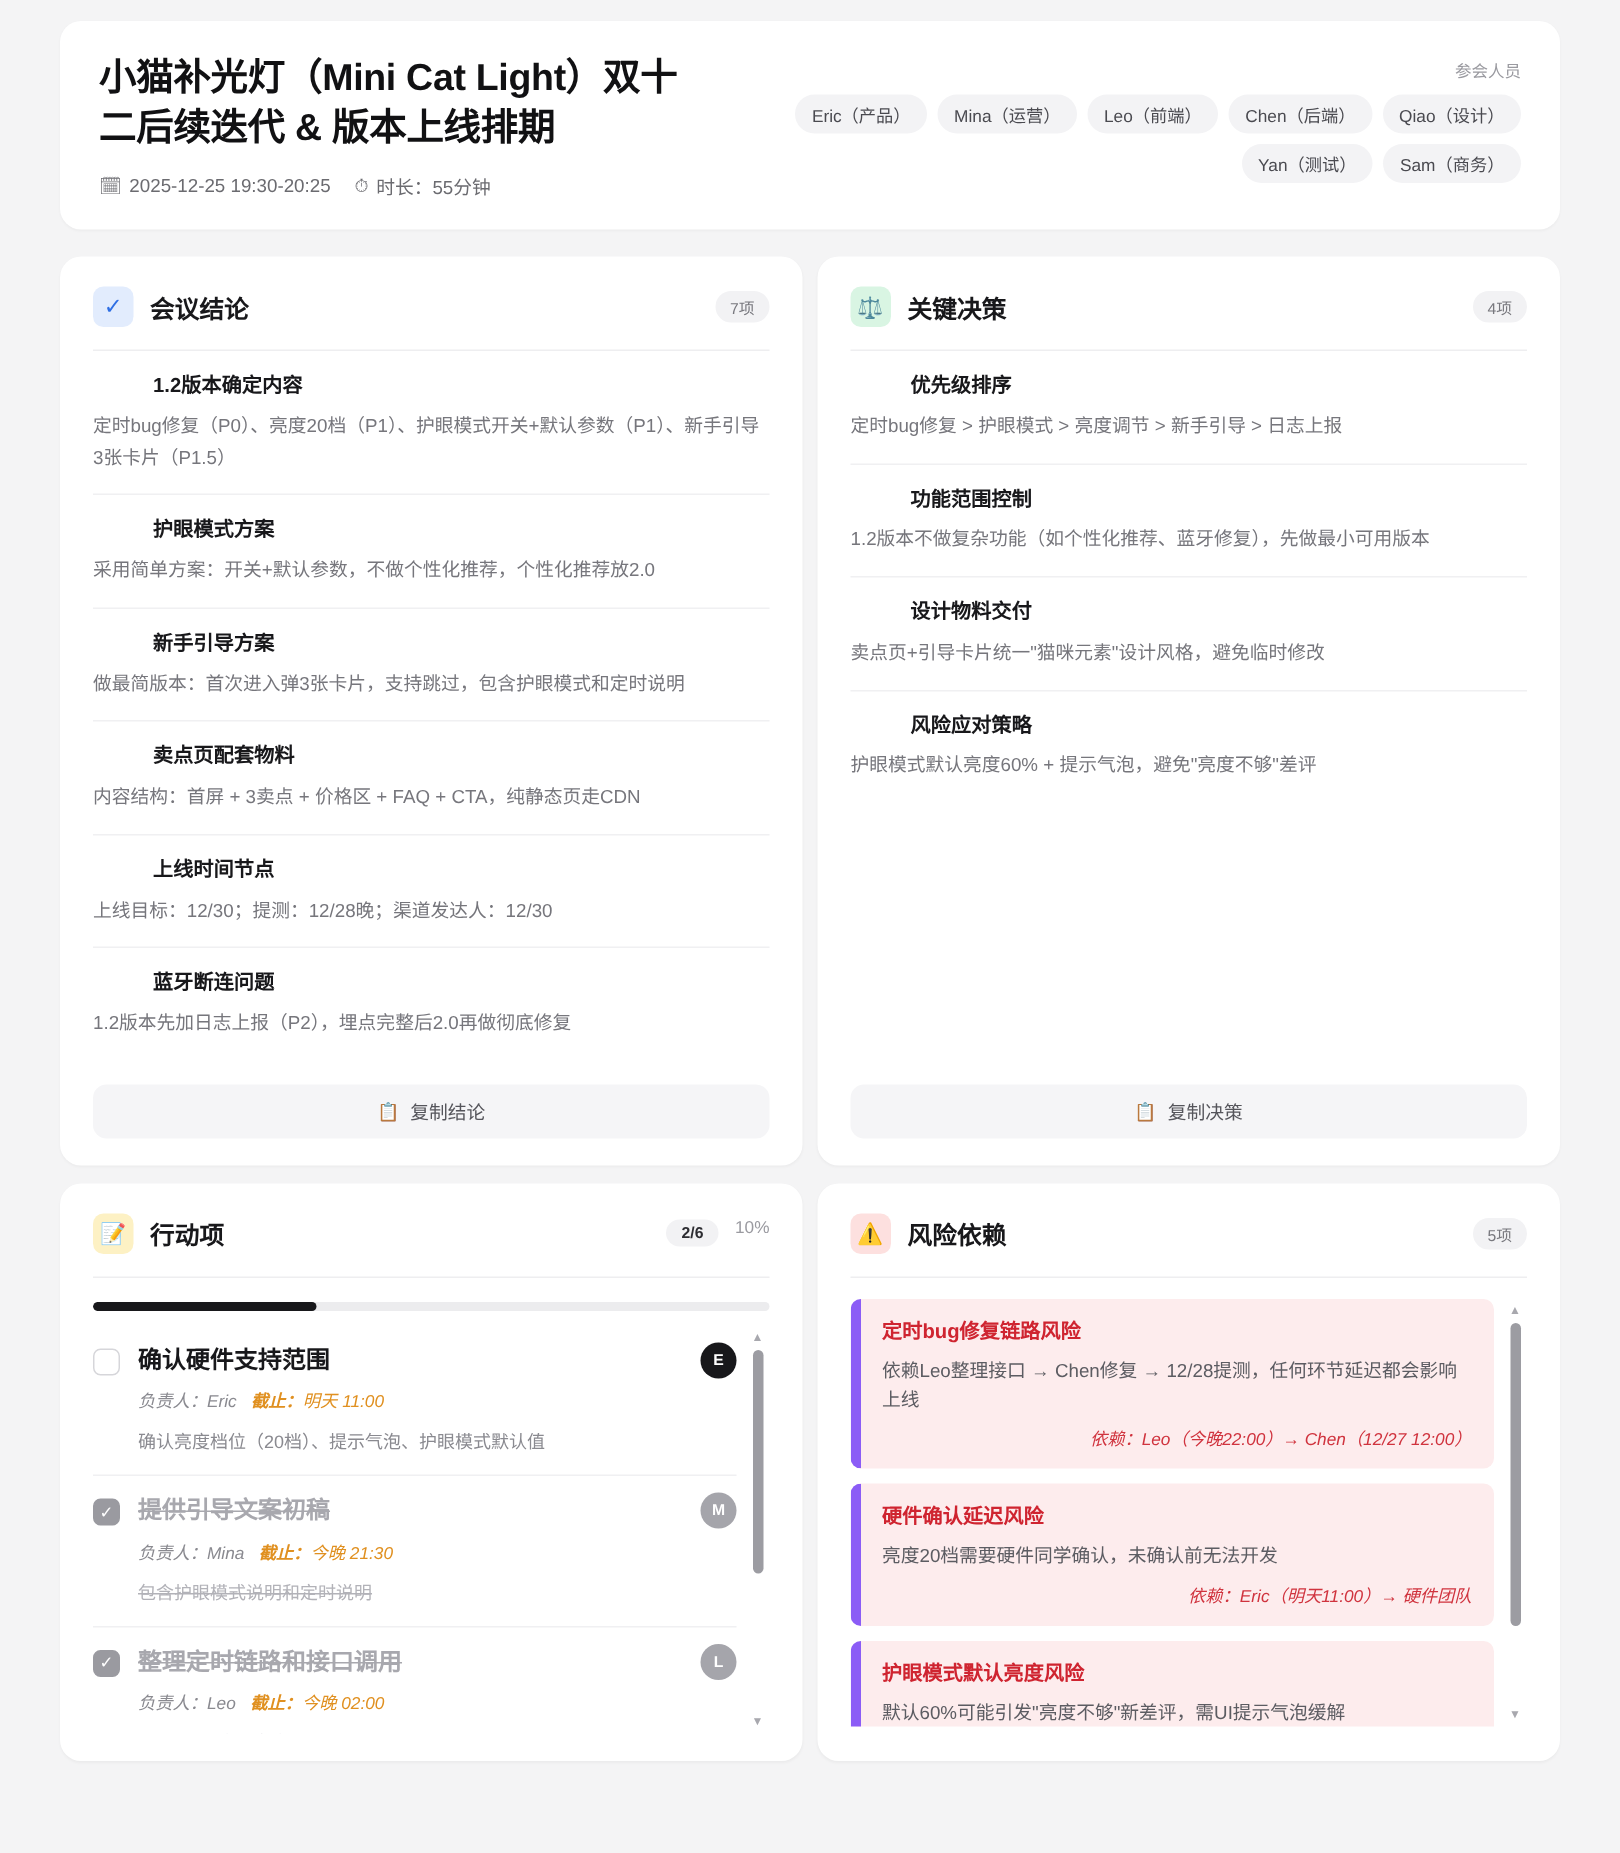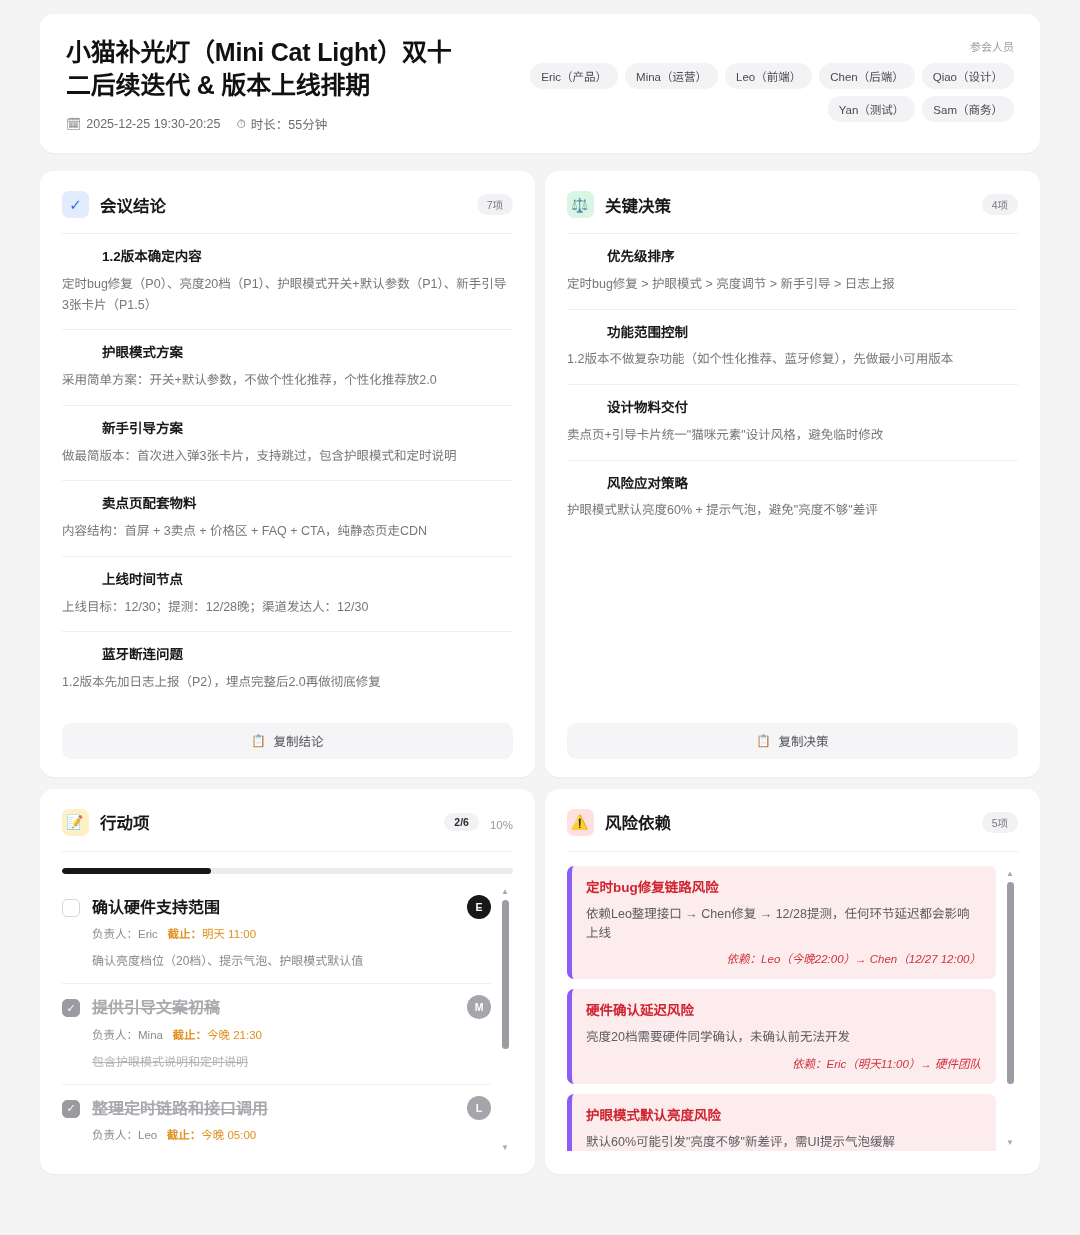--- a/index.html
+++ b/index.html
@@ -89,21 +89,21 @@
   .head-icon.yellow { background: #fdf1c4; }
   .head-icon.red { background: #fde0df; }
   .card-title { font-size: 16.5px; font-weight: 700; color: #18181b; }
   .count-badge {
     background: #f2f2f4;
     color: #78787e;
     border-radius: 11px;
     padding: 3px 10px;
     font-size: 10.5px;
   }
-  .head-right { display: flex; align-items: flex-end; gap: 11px; }
+  .head-right { display: flex; align-items: flex-start; gap: 11px; }
   .pct { font-size: 11.5px; color: #9a9aa0; }
   .count-badge.dark { color: #2c2c31; font-weight: 700; }
 
   
   .entry { padding: 14px 0 14px 0; border-bottom: 1px solid #f0f0f2; }
   .entry:last-of-type { border-bottom: none; }
   .entry-title { font-size: 13.5px; font-weight: 700; color: #18181b; line-height: 1.4; margin-left: 40px; }
   .entry-desc { margin-top: 7px; font-size: 12.5px; color: #76767c; line-height: 1.65; }
 
   .copy-btn {
@@ -152,21 +152,21 @@
     font-size: 11px; color: transparent;
     cursor: pointer;
   }
   .checkbox.done {
     background: #9a9aa0;
     border-color: #9a9aa0;
     color: #ffffff;
   }
   .task-body { flex: 1 1 auto; min-width: 0; }
   .task-title { font-size: 16px; font-weight: 700; color: #18181b; line-height: 1.4; }
-  .task-meta { margin-top: 6px; font-size: 11.5px; color: #8a8a90; }
+  .task-meta { margin-top: 6px; font-size: 11.5px; color: #8a8a90; font-style: italic; }
   .task-meta .due { color: #e09020; font-weight: 700; }
   .task-meta .due-time { color: #e09020; font-weight: 400; }
   .task-note { margin-top: 11px; font-size: 12px; color: #8a8a90; line-height: 1.5; }
   .task.done .task-title,
   .task.done .task-note { text-decoration: line-through; color: #b2b2b8; }
   .task.done .task-title { color: #a8a8ae; }
   .avatar {
     position: absolute;
     right: 0; top: 11px;
     width: 24px; height: 24px;
@@ -192,21 +192,21 @@
   
   .risk-scroll {
     position: relative;
     height: 285px;
     overflow: hidden;
     padding-right: 22px;
     margin-top: 14px;
   }
   .risk {
     background: #fdeced;
-    border-left: 5px solid #8b5cf6;
+    border-left: 7px solid #8b5cf6;
     border-radius: 7px;
     padding: 13px 15px 13px 14px;
     margin-bottom: 10px;
   }
   .risk-title { font-size: 13.5px; font-weight: 700; color: #cf2430; line-height: 1.4; }
   .risk-desc { margin-top: 7px; font-size: 12.5px; color: #5c5c62; line-height: 1.55; }
   .risk-dep { margin-top: 7px; font-size: 11.5px; color: #d0333e; font-style: italic; text-align: right; }
 </style>
 </head>
 <body>
@@ -360,21 +360,21 @@
           </div>
           <span class="avatar muted">M</span>
         </div>
 
         <div class="task done">
           <span class="checkbox done">✓</span>
           <div class="task-body">
             <div class="task-title">整理定时链路和接口调用</div>
             <div class="task-meta">
               <span>负责人：Leo</span>
-              &nbsp;&nbsp;<span class="due">截止：</span><span class="due-time">今晚 05:00</span>
+              &nbsp;&nbsp;<span class="due">截止：</span><span class="due-time">今晚 02:00</span>
             </div>
             <div class="task-note">协助Chen确认客户端接口调用情况</div>
           </div>
           <span class="avatar muted">L</span>
         </div>
 
         <div class="scrollbar">
           <span class="sb-arrow">▲</span>
           <div class="sb-track">
             <div class="sb-thumb" style="top:0; height:62%;"></div>

